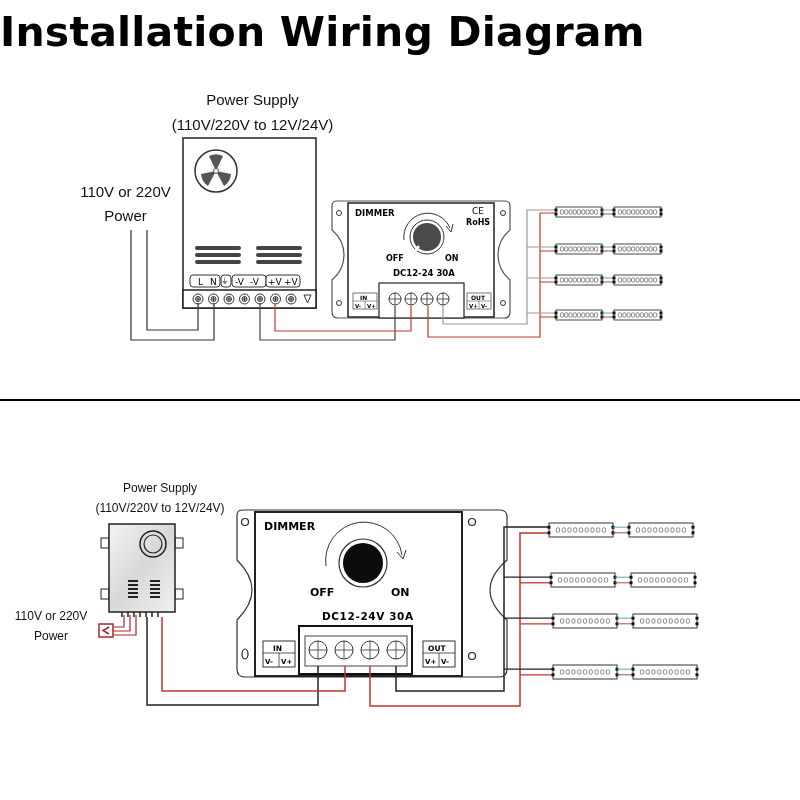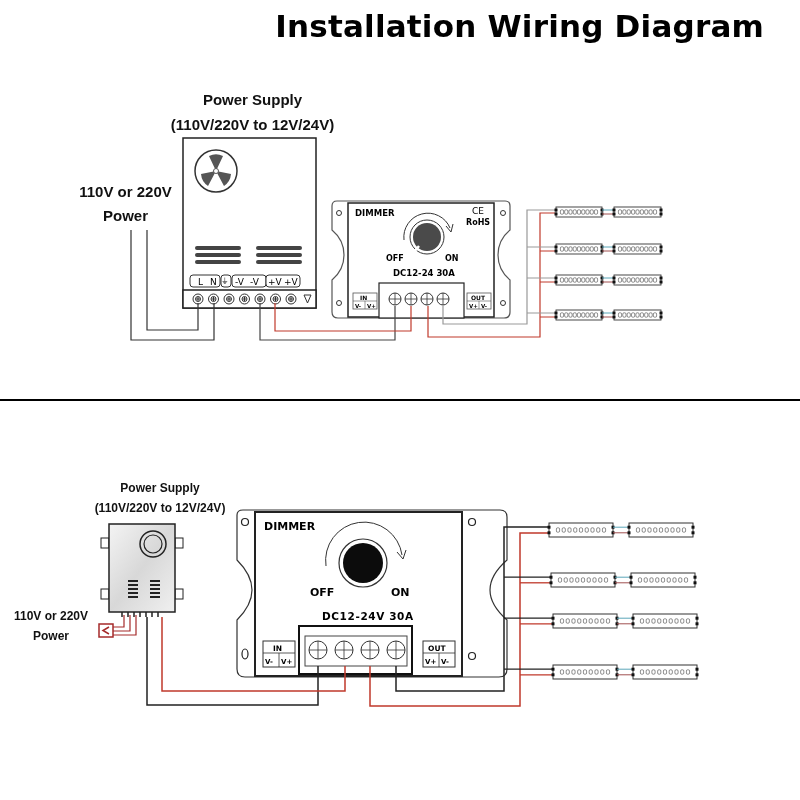--- a/index.html
+++ b/index.html
@@ -1,19 +1,19 @@
 <!DOCTYPE html>
 <html><head>
 <meta charset="utf-8">
 <style>
   html, body { margin:0; padding:0; background:#ffffff; }
   body { width:800px; height:800px; position:relative; overflow:hidden; font-family:"Liberation Sans", sans-serif; }
   .abs { position:absolute; }
-  .title { left:0; top:8px; width:764px; text-align:right; font-family:"DejaVu Sans", sans-serif; font-weight:bold; font-size:31px; color:#000; letter-spacing:0.2px; }
-  .lbl { position:absolute; color:#111; font-family:"Liberation Sans", sans-serif; text-align:center; white-space:nowrap;font-weight:bold; }
+  .title { left:0; top:8px; width:764px; text-align:left; font-family:"DejaVu Sans", sans-serif; font-weight:bold; font-size:41px; color:#000; letter-spacing:0.2px; }
+  .lbl { position:absolute; color:#111; font-family:"Liberation Sans", sans-serif; text-align:center; white-space:nowrap; }
   .top-lbl { font-size:15px; line-height:20px; }
   .bot-lbl { font-size:12px; line-height:18px; }
   .divider { left:0; top:399px; width:800px; height:2px; background:#000; }
   svg { position:absolute; left:0; top:0; }
   svg text { font-family:"DejaVu Sans", sans-serif; }
 </style>
 </head>
 <body>
 
 <div class="abs title">Installation Wiring Diagram</div>

